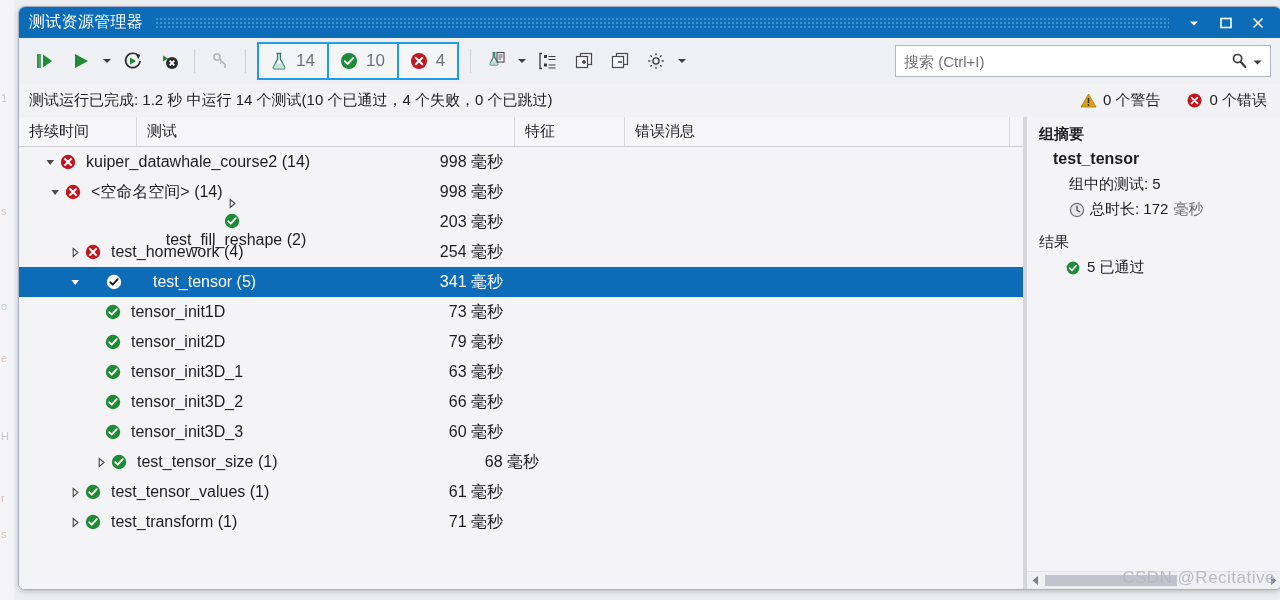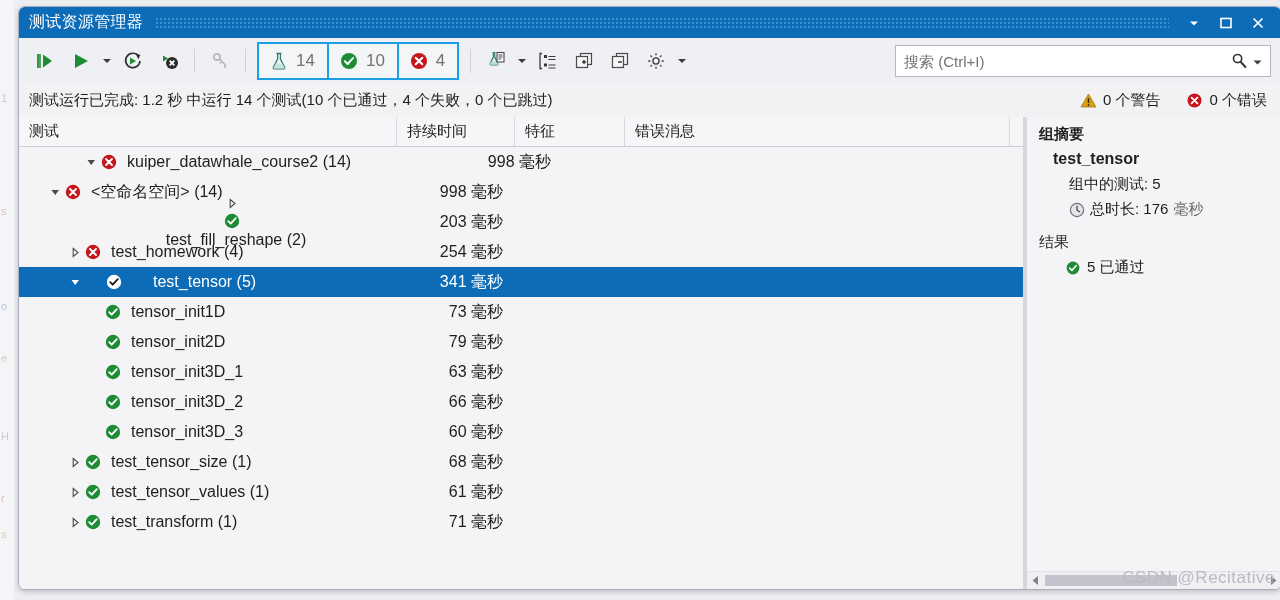--- a/index.html
+++ b/index.html
@@ -442,29 +442,29 @@
           </svg>
           <span>0 个错误</span>
         </div>
       </div>
     </div>
 
     <div class="main">
 
       <div class="left-pane">
         <div class="grid-head">
+          <div class="gh c1">持续时间</div>
           <div class="gh c0">测试</div>
-          <div class="gh c1">持续时间</div>
           <div class="gh c2">特征</div>
           <div class="gh c3">错误消息</div>
           <div class="gh c4"></div>
         </div>
         <div class="tree" id="tree">
             <div class="row">
-              <div class="name-cell" style="padding-left: 16px; margin-left: 48px;">
+              <div class="name-cell" style="padding-left: 23px;">
                 <span class="twisty">
                   <svg width="11" height="11" viewBox="0 0 11 11">
                     <path d="M1.5 3 L9 3 L5.2 8 Z" fill="#4a4a4a"></path>
                   </svg>
                 </span>
                 <span class="ico">
                   <svg width="18" height="18" viewBox="0 0 20 20">
                     <circle cx="10" cy="10" r="8" fill="#c4161c"></circle>
                     <path d="M6.7 6.7 L13.3 13.3 M13.3 6.7 L6.7 13.3" stroke="#ffffff" stroke-width="2.1" stroke-linecap="round"></path>
                   </svg>
@@ -600,21 +600,21 @@
                   <svg width="18" height="18" viewBox="0 0 20 20">
                     <circle cx="10" cy="10" r="8" fill="#1e8b35"></circle>
                     <path d="M5.8 10.2 L8.6 13 L14.2 6.9" stroke="#ffffff" stroke-width="2" fill="none" stroke-linecap="round" stroke-linejoin="round"></path>
                   </svg>
                 </span>
                 <span class="label">tensor_init3D_3</span>
               </div>
               <div class="dur-cell">60 毫秒</div>
             </div>
             <div class="row">
-              <div class="name-cell" style="padding-left: 48px;">
+              <div class="name-cell" style="padding-left: 38px; margin-left: 36px;">
                 <span class="twisty">
                   <svg width="11" height="11" viewBox="0 0 11 11">
                     <path d="M3.2 1.5 L8 5.5 L3.2 9.5 Z" fill="none" stroke="#4a4a4a" stroke-width="1.1"></path>
                   </svg>
                 </span>
                 <span class="ico">
                   <svg width="18" height="18" viewBox="0 0 20 20">
                     <circle cx="10" cy="10" r="8" fill="#1e8b35"></circle>
                     <path d="M5.8 10.2 L8.6 13 L14.2 6.9" stroke="#ffffff" stroke-width="2" fill="none" stroke-linecap="round" stroke-linejoin="round"></path>
                   </svg>
@@ -667,21 +667,21 @@
           <div class="sum-h">组摘要</div>
           <div class="sum-title">test_tensor</div>
           <div class="sum-line">
             <span>组中的测试: 5</span>
           </div>
           <div class="sum-line">
             <svg width="16" height="16" viewBox="0 0 16 16">
               <circle cx="8" cy="8" r="6.6" fill="#e6e6ea" stroke="#6f6f78" stroke-width="1.2"></circle>
               <path d="M8 4.2 L8 8.2 L10.7 9.8" stroke="#3a3a40" stroke-width="1.2" fill="none" stroke-linecap="round"></path>
             </svg>
-            <span>总时长: 176</span>
+            <span>总时长: 172</span>
             <span class="muted">毫秒</span>
           </div>
           <div class="sum-h2">结果</div>
           <div class="sum-res">
             <svg width="16" height="16" viewBox="0 0 20 20">
               <circle cx="10" cy="10" r="8" fill="#1e8b35"></circle>
               <path d="M5.8 10.2 L8.6 13 L14.2 6.9" stroke="#ffffff" stroke-width="2" fill="none" stroke-linecap="round" stroke-linejoin="round"></path>
             </svg>
             <span>5 已通过</span>
           </div>

